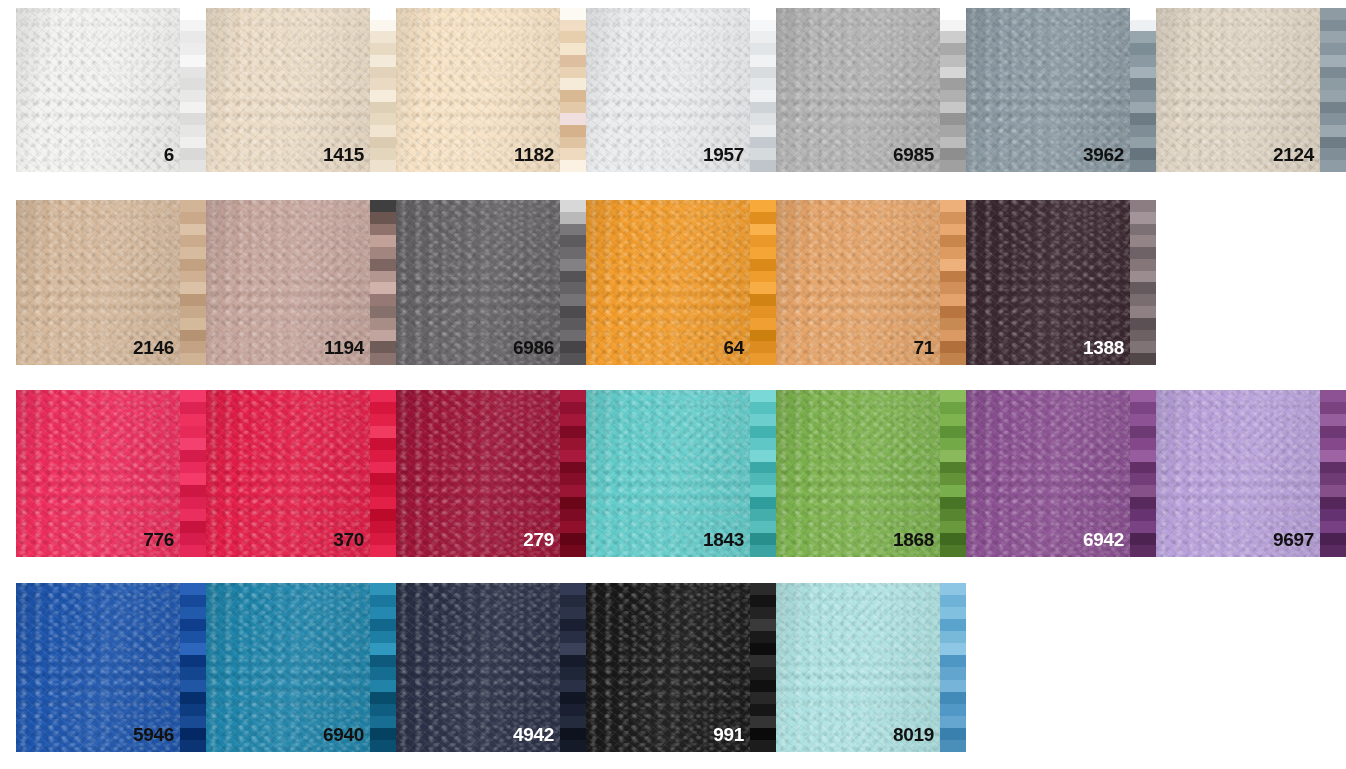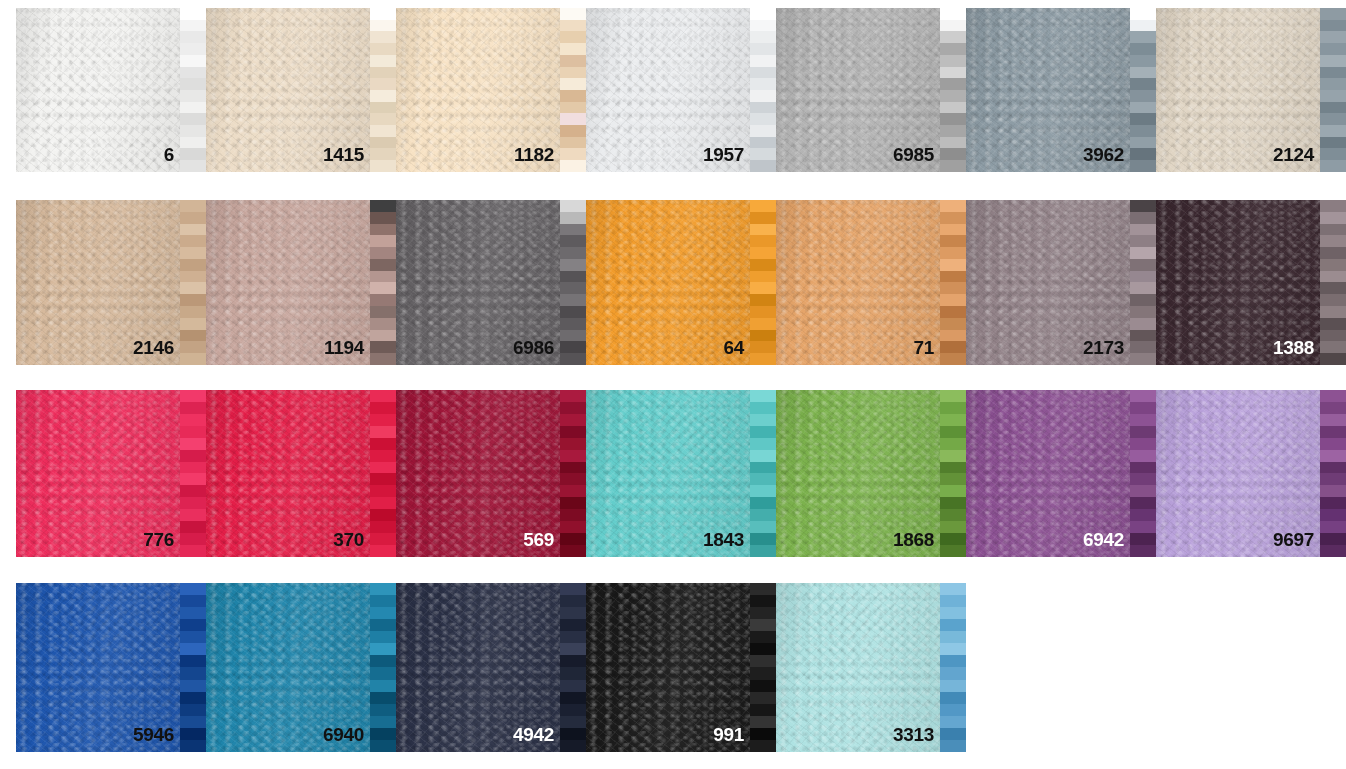--- a/index.html
+++ b/index.html
@@ -417,44 +417,20 @@
           <div class="band" style="background: rgb(228, 163, 108); height: 7.14286%;"></div>
           <div class="band" style="background: rgb(184, 117, 64); height: 7.14286%;"></div>
           <div class="band" style="background: rgb(199, 138, 83); height: 7.14286%;"></div>
           <div class="band" style="background: rgb(219, 154, 100); height: 7.14286%;"></div>
           <div class="band" style="background: rgb(176, 111, 59); height: 7.14286%;"></div>
           <div class="band" style="background: rgb(193, 130, 76); height: 7.14286%;"></div>
         </div>
         <div class="swatch-label dark-text">71</div>
       </div>
       <div class="swatch-cell">
-        <div class="swatch-sample" style="background-color: rgb(146, 130, 136);">
-          <div class="grain"></div>
-          <div class="grain2"></div>
-          <div class="shade"></div>
-        </div>
-        <div class="edge-strip">
-          <div class="band" style="background: rgb(74, 67, 70); height: 7.14286%;"></div>
-          <div class="band" style="background: rgb(123, 110, 115); height: 7.14286%;"></div>
-          <div class="band" style="background: rgb(162, 146, 152); height: 7.14286%;"></div>
-          <div class="band" style="background: rgb(142, 127, 133); height: 7.14286%;"></div>
-          <div class="band" style="background: rgb(181, 165, 171); height: 7.14286%;"></div>
-          <div class="band" style="background: rgb(127, 113, 118); height: 7.14286%;"></div>
-          <div class="band" style="background: rgb(150, 135, 144); height: 7.14286%;"></div>
-          <div class="band" style="background: rgb(168, 152, 158); height: 7.14286%;"></div>
-          <div class="band" style="background: rgb(111, 98, 102); height: 7.14286%;"></div>
-          <div class="band" style="background: rgb(132, 117, 121); height: 7.14286%;"></div>
-          <div class="band" style="background: rgb(155, 139, 145); height: 7.14286%;"></div>
-          <div class="band" style="background: rgb(99, 86, 89); height: 7.14286%;"></div>
-          <div class="band" style="background: rgb(119, 106, 110); height: 7.14286%;"></div>
-          <div class="band" style="background: rgb(139, 125, 129); height: 7.14286%;"></div>
-        </div>
-        <div class="swatch-label dark-text">2173</div>
-      </div>
-      <div class="swatch-cell">
         <div class="swatch-sample" style="background-color: rgb(59, 40, 48);">
           <div class="grain"></div>
           <div class="grain2"></div>
           <div class="shade"></div>
         </div>
         <div class="edge-strip">
           <div class="band" style="background: rgb(139, 125, 130); height: 7.14286%;"></div>
           <div class="band" style="background: rgb(163, 148, 154); height: 7.14286%;"></div>
           <div class="band" style="background: rgb(125, 112, 116); height: 7.14286%;"></div>
           <div class="band" style="background: rgb(147, 132, 136); height: 7.14286%;"></div>
@@ -536,21 +512,21 @@
           <div class="band" style="background: rgb(168, 25, 61); height: 7.14286%;"></div>
           <div class="band" style="background: rgb(116, 8, 31); height: 7.14286%;"></div>
           <div class="band" style="background: rgb(135, 14, 41); height: 7.14286%;"></div>
           <div class="band" style="background: rgb(154, 20, 51); height: 7.14286%;"></div>
           <div class="band" style="background: rgb(107, 6, 25); height: 7.14286%;"></div>
           <div class="band" style="background: rgb(125, 11, 35); height: 7.14286%;"></div>
           <div class="band" style="background: rgb(144, 16, 44); height: 7.14286%;"></div>
           <div class="band" style="background: rgb(98, 4, 21); height: 7.14286%;"></div>
           <div class="band" style="background: rgb(115, 8, 29); height: 7.14286%;"></div>
         </div>
-        <div class="swatch-label light-text">569</div>
+        <div class="swatch-label light-text">279</div>
       </div>
       <div class="swatch-cell">
         <div class="swatch-sample" style="background-color: rgb(99, 205, 203);">
           <div class="grain"></div>
           <div class="grain2"></div>
           <div class="shade"></div>
         </div>
         <div class="edge-strip">
           <div class="band" style="background: rgb(122, 216, 214); height: 7.14286%;"></div>
           <div class="band" style="background: rgb(85, 194, 192); height: 7.14286%;"></div>
@@ -754,16 +730,16 @@
           <div class="band" style="background: rgb(142, 199, 229); height: 7.14286%;"></div>
           <div class="band" style="background: rgb(78, 150, 195); height: 7.14286%;"></div>
           <div class="band" style="background: rgb(98, 165, 207); height: 7.14286%;"></div>
           <div class="band" style="background: rgb(118, 181, 217); height: 7.14286%;"></div>
           <div class="band" style="background: rgb(66, 138, 184); height: 7.14286%;"></div>
           <div class="band" style="background: rgb(82, 152, 198); height: 7.14286%;"></div>
           <div class="band" style="background: rgb(100, 166, 208); height: 7.14286%;"></div>
           <div class="band" style="background: rgb(58, 128, 174); height: 7.14286%;"></div>
           <div class="band" style="background: rgb(74, 142, 186); height: 7.14286%;"></div>
         </div>
-        <div class="swatch-label dark-text">3313</div>
+        <div class="swatch-label dark-text">8019</div>
       </div>
     </div>
   </div>
 
 </body></html>

